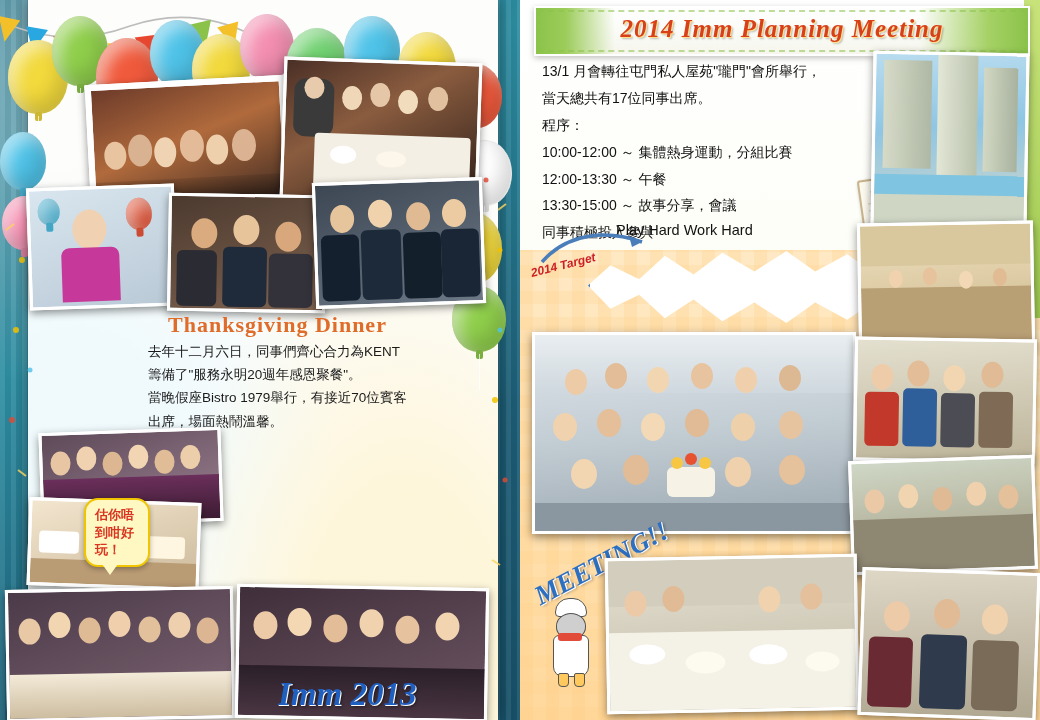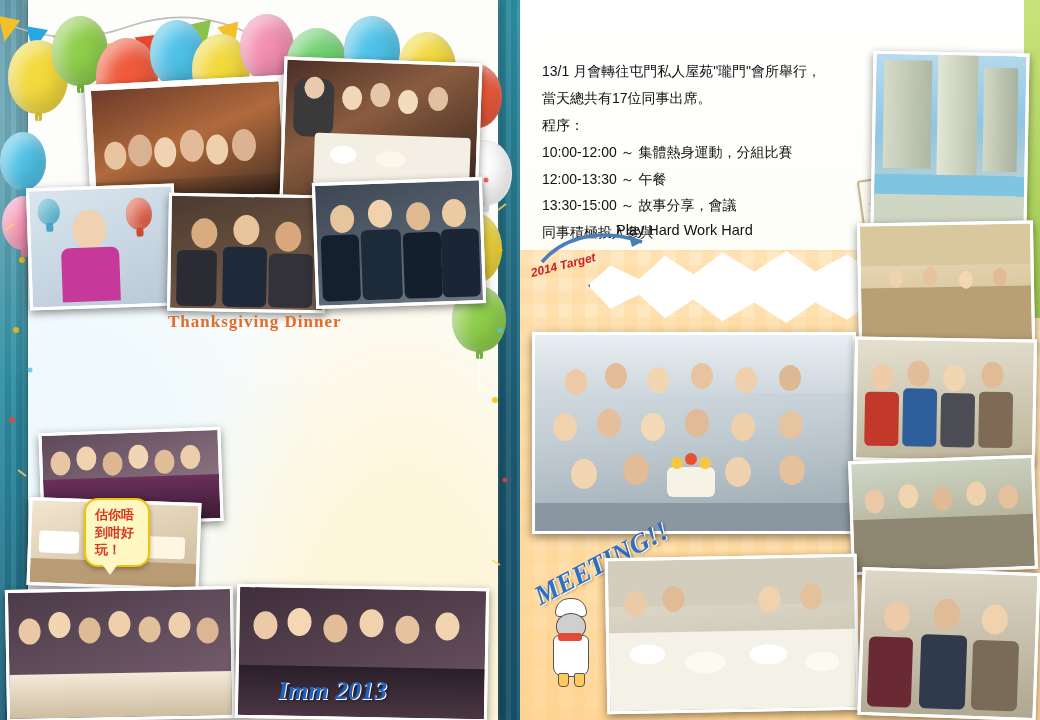--- a/index.html
+++ b/index.html
@@ -118,35 +118,35 @@
     border-radius: 50%;
   }
 
   
   .tx {
     position: absolute;
     white-space: pre-line;
   }
   .thanks-title {
     font-family: "Liberation Serif", serif;
-    font-size: 17px;
+    font-size: 22px;
     color: #e06c2a;
     font-weight: bold;
     letter-spacing: 1px;
     text-align: right;
   }
   .cn-body {
     font-size: 13.5px;
     line-height: 1.72;
     color: #1a1a1a;
   }
   .imm2013 {
     position: absolute;
     font-family: "Liberation Serif", serif;
-    font-size: 26px;
+    font-size: 33px;
     font-weight: bold;
     font-style: italic;
     color: #1f5fc0;
     text-shadow: 1px 1px 0 #fff, 2px 2px 3px rgba(0,0,0,0.45);
   }
   .speech {
     position: absolute;
     padding: 6px 9px;
     border-radius: 14px;
     background: #fff8c2;
@@ -530,20 +530,24 @@
         <div class="grp" style="left:90px; top:20px; width:24px; height:28px; background:#dfba92;"></div>
         <div class="grp" style="left:126px; top:18px; width:24px; height:28px; background:#eccba3;"></div>
         <div style="position:absolute;left:4px;top:50px;width:38px;height:66px;background:#15202e;border-radius:6px;"></div>
         <div style="position:absolute;left:44px;top:46px;width:40px;height:70px;background:#1d2a3a;border-radius:6px;"></div>
         <div style="position:absolute;left:86px;top:50px;width:38px;height:66px;background:#13202c;border-radius:6px;"></div>
         <div style="position:absolute;left:124px;top:48px;width:38px;height:68px;background:#1a2635;border-radius:6px;"></div>
       </div>
     </div>
 
     <div class="tx thanks-title" style="left:168px; top:312px;">Thanksgiving Dinner</div>
+    <div class="tx cn-body" style="left:148px; top:340px; width:330px;">去年十二月六日，同事們齊心合力為KENT
+籌備了"服務永明20週年感恩聚餐"。
+當晚假座Bistro 1979舉行，有接近70位賓客
+出席，場面熱鬧溫馨。</div>
 
     <div class="photo" style="left:40px; top:430px; width:176px; height:88px; transform:rotate(-2deg);">
       <div class="inner" style="background:linear-gradient(160deg,#5e4a59,#9b8090);">
         <div class="grp" style="left:8px; top:16px; width:20px; height:24px; background:#e8c6a4;"></div>
         <div class="grp" style="left:34px; top:12px; width:20px; height:24px; background:#f0d2b0;"></div>
         <div class="grp" style="left:60px; top:18px; width:20px; height:24px; background:#ddb791;"></div>
         <div class="grp" style="left:86px; top:12px; width:20px; height:24px; background:#f2d6b4;"></div>
         <div class="grp" style="left:112px; top:18px; width:20px; height:24px; background:#e0bd97;"></div>
         <div class="grp" style="left:138px; top:14px; width:20px; height:24px; background:#eccfaa;"></div>
         <div style="position:absolute;left:0;top:44px;right:0;bottom:0;background:linear-gradient(180deg,#6b2f5b,#3c1c33);"></div>
@@ -590,20 +594,25 @@
     </div>
 
     <div class="imm2013" style="left:278px; top:676px;">Imm 2013</div>
   </div>
 
   <div class="right-panel">
     <div class="right-bg-top"></div>
     <div class="right-bg-bot"></div>
     <div class="right-edge-green"></div>
 
+    <div class="banner">
+      <div class="banner-green"></div>
+      <div class="banner-scribble"></div>
+      <div class="banner-title">2014 Imm Planning Meeting</div>
+    </div>
 
     <div class="agenda">13/1 月會轉往屯門私人屋苑"瓏門"會所舉行，
 當天總共有17位同事出席。
 程序：
 10:00-12:00  ～  集體熱身運動，分組比賽
 12:00-13:30  ～  午餐
 13:30-15:00  ～  故事分享，會議
 同事積極投入參與</div>
     <div class="play-hard">Play Hard Work Hard</div>
 

